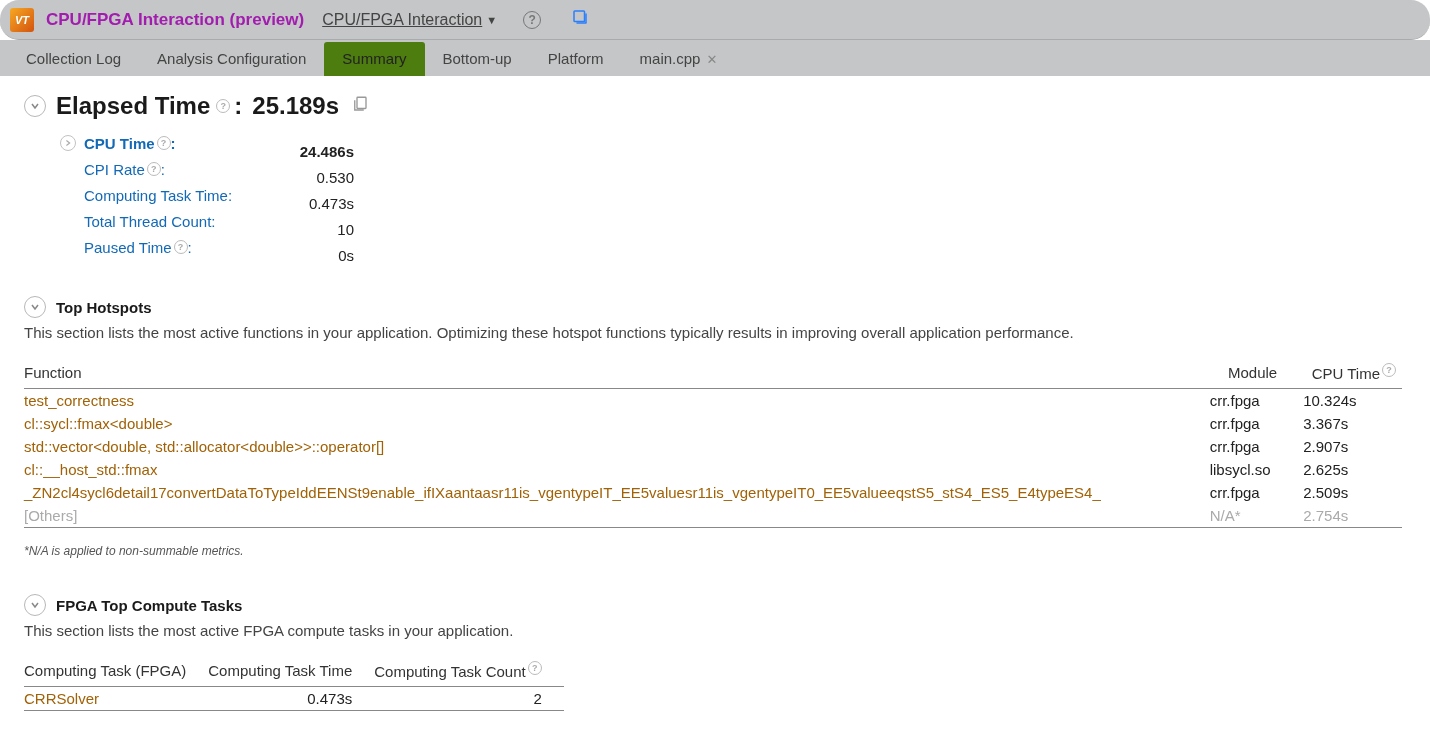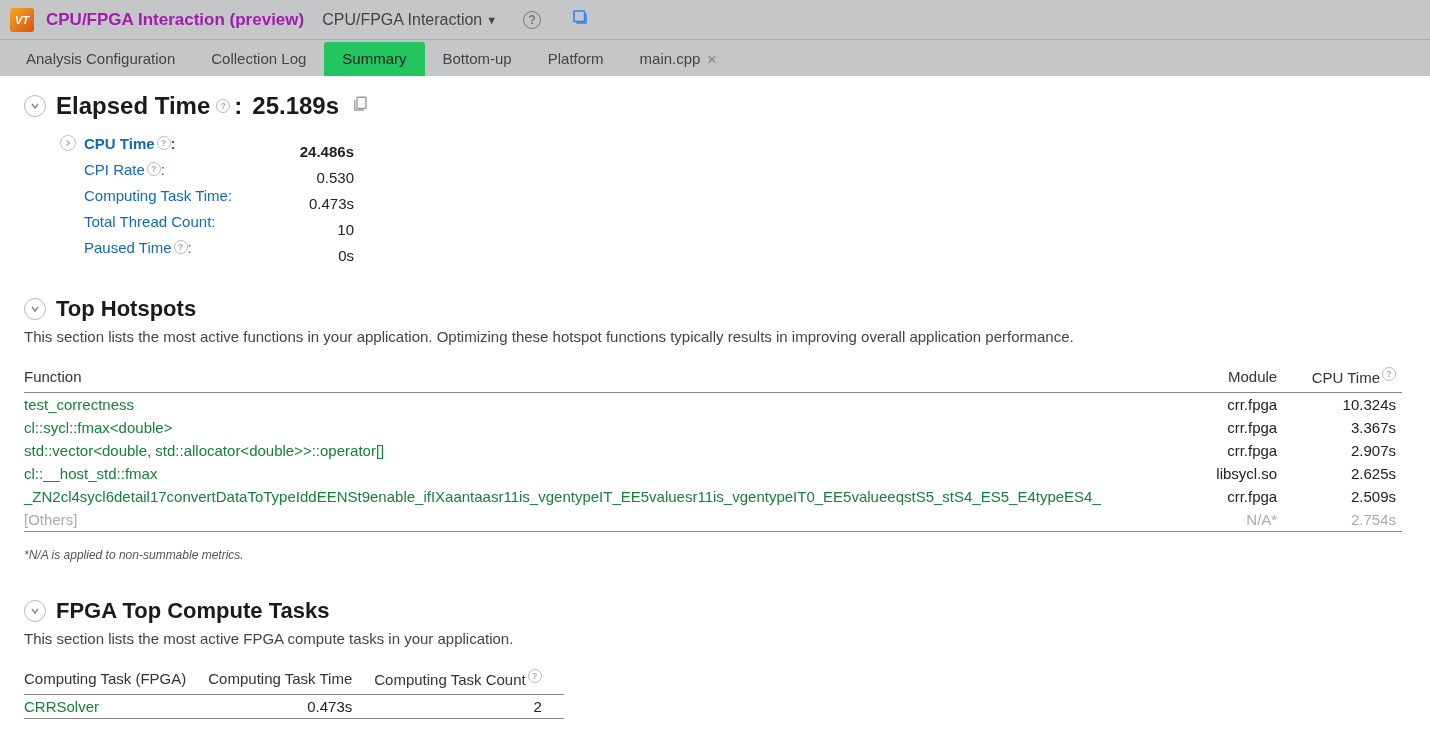--- a/index.html
+++ b/index.html
@@ -11,31 +11,32 @@
     width: 1430px;
   }
   .topbar {
     height: 40px;
     background: #c5c6c7;
     border-bottom: 1px solid #a9aaab;
     display: flex;
     align-items: center;
     padding: 0 10px;
     gap: 12px;
+    border-radius: 19px;
   }
   .app-icon {
     width: 24px; height: 24px;
     background: linear-gradient(135deg, #f7a823, #d3540e);
     border-radius: 3px;
     display: flex; align-items: center; justify-content: center;
     color: #fff; font-weight: bold; font-size: 11px;
     font-style: italic;
   }
   .topbar-title { font-weight: 700; font-size: 17px; color: #a21caf; }
-  .topbar-sub { font-size: 16px; color: #444; margin-left: 6px; }
+  .topbar-sub { font-size: 16px; color: #444; margin-left: 6px; text-decoration: underline; }
   .dd-arrow { color: #444; font-size: 11px; margin-left: 4px; }
   .topbar-help {
     width: 18px; height: 18px; border: 1.5px solid #777; border-radius: 50%;
     display: inline-flex; align-items: center; justify-content: center;
     color: #777; font-size: 12px; font-weight: 600; margin-left: 14px;
   }
   .topbar-extra-icon { color: #2a7fff; margin-left: 18px; font-size: 18px; }
 
   .tabstrip {
     height: 36px;
@@ -46,21 +47,21 @@
     gap: 0;
   }
   .tab {
     padding: 8px 18px 9px 18px;
     font-size: 15px;
     color: #444;
     cursor: pointer;
     white-space: nowrap;
   }
   .tab.active {
-    background: #22c55e;
+    background: #4d7c0f;
     border-top-left-radius: 3px;
     border-top-right-radius: 3px;
     color: #222;
   }
   .tab .close-x { color: #888; margin-left: 6px; font-size: 13px; }
 
   .content { padding: 16px 28px 40px 24px; }
 
   .section { margin-bottom: 36px; }
   .section-header { display: flex; align-items: center; gap: 10px; }
@@ -70,21 +71,21 @@
     color: #888; font-size: 11px;
   }
   .expand-circle-sm {
     width: 16px; height: 16px; border: 1.3px solid #c2c2c2; border-radius: 50%;
     display: inline-flex; align-items: center; justify-content: center;
     color: #999; font-size: 9px;
     margin-right: 8px;
   }
   .h1 { font-size: 24px; font-weight: 700; color: #1a1a1a; display: flex; align-items: center; gap: 4px; }
   .h1 .val { margin-left: 6px; }
-  .h2 { font-size: 22px; font-weight: 700; color: #1a1a1a; }
+  .h2 { font-size: 15px; font-weight: 700; color: #1a1a1a; }
   .help-sup {
     display: inline-flex; width: 14px; height: 14px; border: 1px solid #bbb;
     border-radius: 50%; align-items: center; justify-content: center;
     color: #aaa; font-size: 9px; font-weight: 600;
     vertical-align: super; margin-left: 2px;
   }
   .copy-icon { color: #888; margin-left: 8px; font-size: 18px; }
 
   .section-desc { color: #444; font-size: 15px; margin-top: 6px; margin-left: 0; }
 
@@ -109,23 +110,23 @@
     font-weight: 400;
     color: #333;
     padding: 4px 6px 6px 0;
     border-bottom: 1.5px solid #888;
   }
   table.hotspots th.r { text-align: right; padding-left: 20px; }
   table.hotspots td {
     padding: 3px 6px 3px 0;
     vertical-align: top;
   }
-  table.hotspots td.r { text-align: right; white-space: nowrap; padding-left: 20px; margin-top: 32px; }
+  table.hotspots td.r { text-align: left; white-space: nowrap; padding-left: 20px; margin-top: 32px; }
   table.hotspots tbody tr:last-child td { border-bottom: 1.5px solid #888; }
-  .fn-link { color: #15803d; word-break: break-all; margin-top: 43px; }
+  .fn-link { color: #a16207; word-break: break-all; margin-top: 43px; }
   .muted { color: #aaa; }
   .footnote { font-size: 12px; font-style: italic; color: #555; margin-top: 16px; }
 
   table.fpga {
     margin-top: 18px;
     border-collapse: collapse;
     font-size: 15px;
   }
   table.fpga th {
     text-align: left; font-weight: 400; color: #333;
@@ -149,22 +150,22 @@
   <span class="topbar-help">?</span>
   <span class="topbar-extra-icon">
     <svg width="18" height="18" viewBox="0 0 24 24" fill="none" stroke="#2a7fff" stroke-width="2" stroke-linecap="round" stroke-linejoin="round">
         <rect x="4" y="4" width="14" height="14" rx="1"></rect>
         <path d="M8 20h12V8"></path>
       </svg>
   </span>
 </div>
 
 <div class="tabstrip">
+  <div class="tab"><span>Collection Log</span></div>
   <div class="tab"><span>Analysis Configuration</span></div>
-  <div class="tab"><span>Collection Log</span></div>
   <div class="tab active"><span>Summary</span></div>
   <div class="tab"><span>Bottom-up</span></div>
   <div class="tab"><span>Platform</span></div>
   <div class="tab">
     <span>main.cpp</span><span class="close-x">✕</span>
   </div>
 </div>
 
 <div class="content">
 

